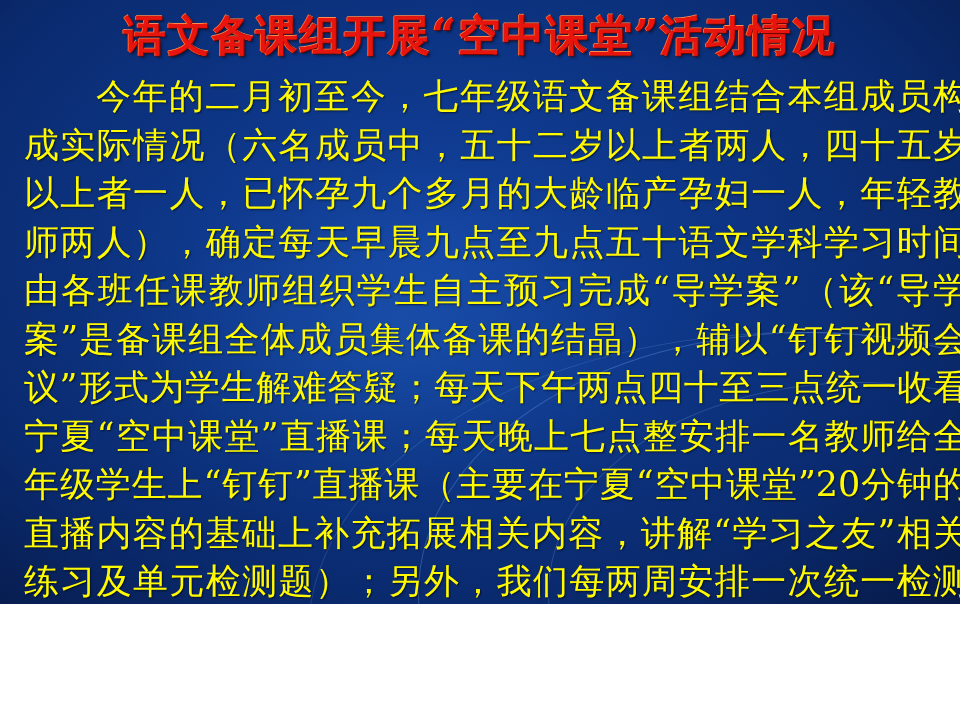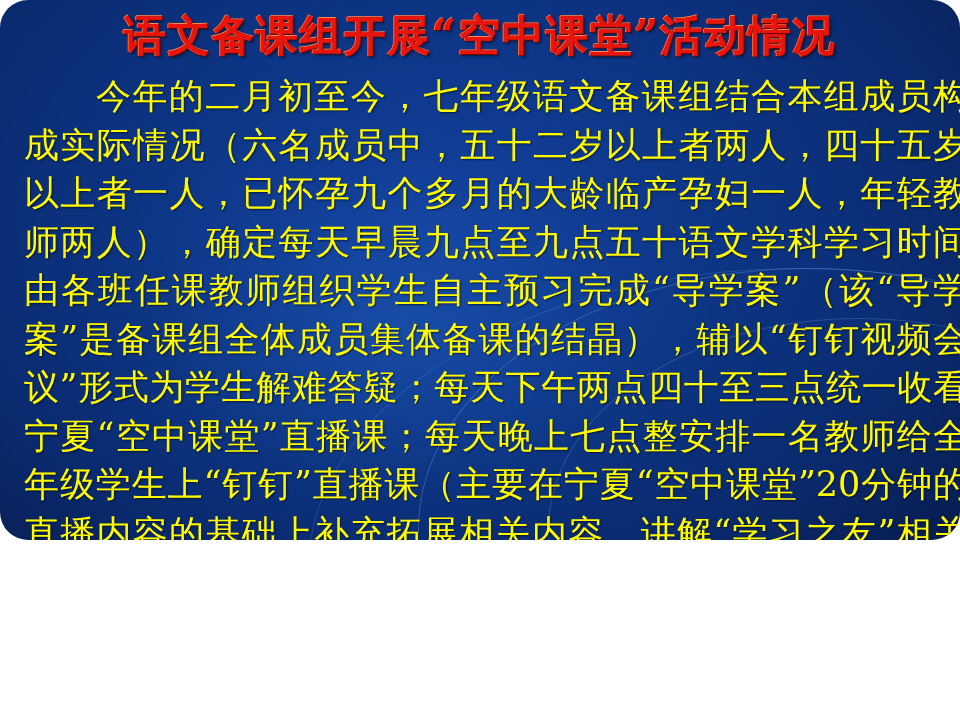--- a/index.html
+++ b/index.html
@@ -8,26 +8,25 @@
   }
   body {
     width: 960px;
     height: 720px;
     overflow: hidden;
     font-family: "DejaVu Sans", sans-serif;
   }
   #slide {
     position: relative;
     width: 960px;
-    height: 540px;
+    height: 604px;
     background:
       radial-gradient(ellipse 900px 620px at 46% 40%, #12409c 0%, #0d3585 32%, #0a2a6e 58%, #071c4d 78%, #041130 100%),
       #04102c;
     overflow: hidden;
-    border-radius: 28px;
   }
   
   #slide .swoosh {
     position: absolute;
     border-radius: 50%;
     border: 1px solid rgba(120, 170, 240, 0.25);
     pointer-events: none;
   }
   #slide .swoosh.s1 {
     width: 780px;

